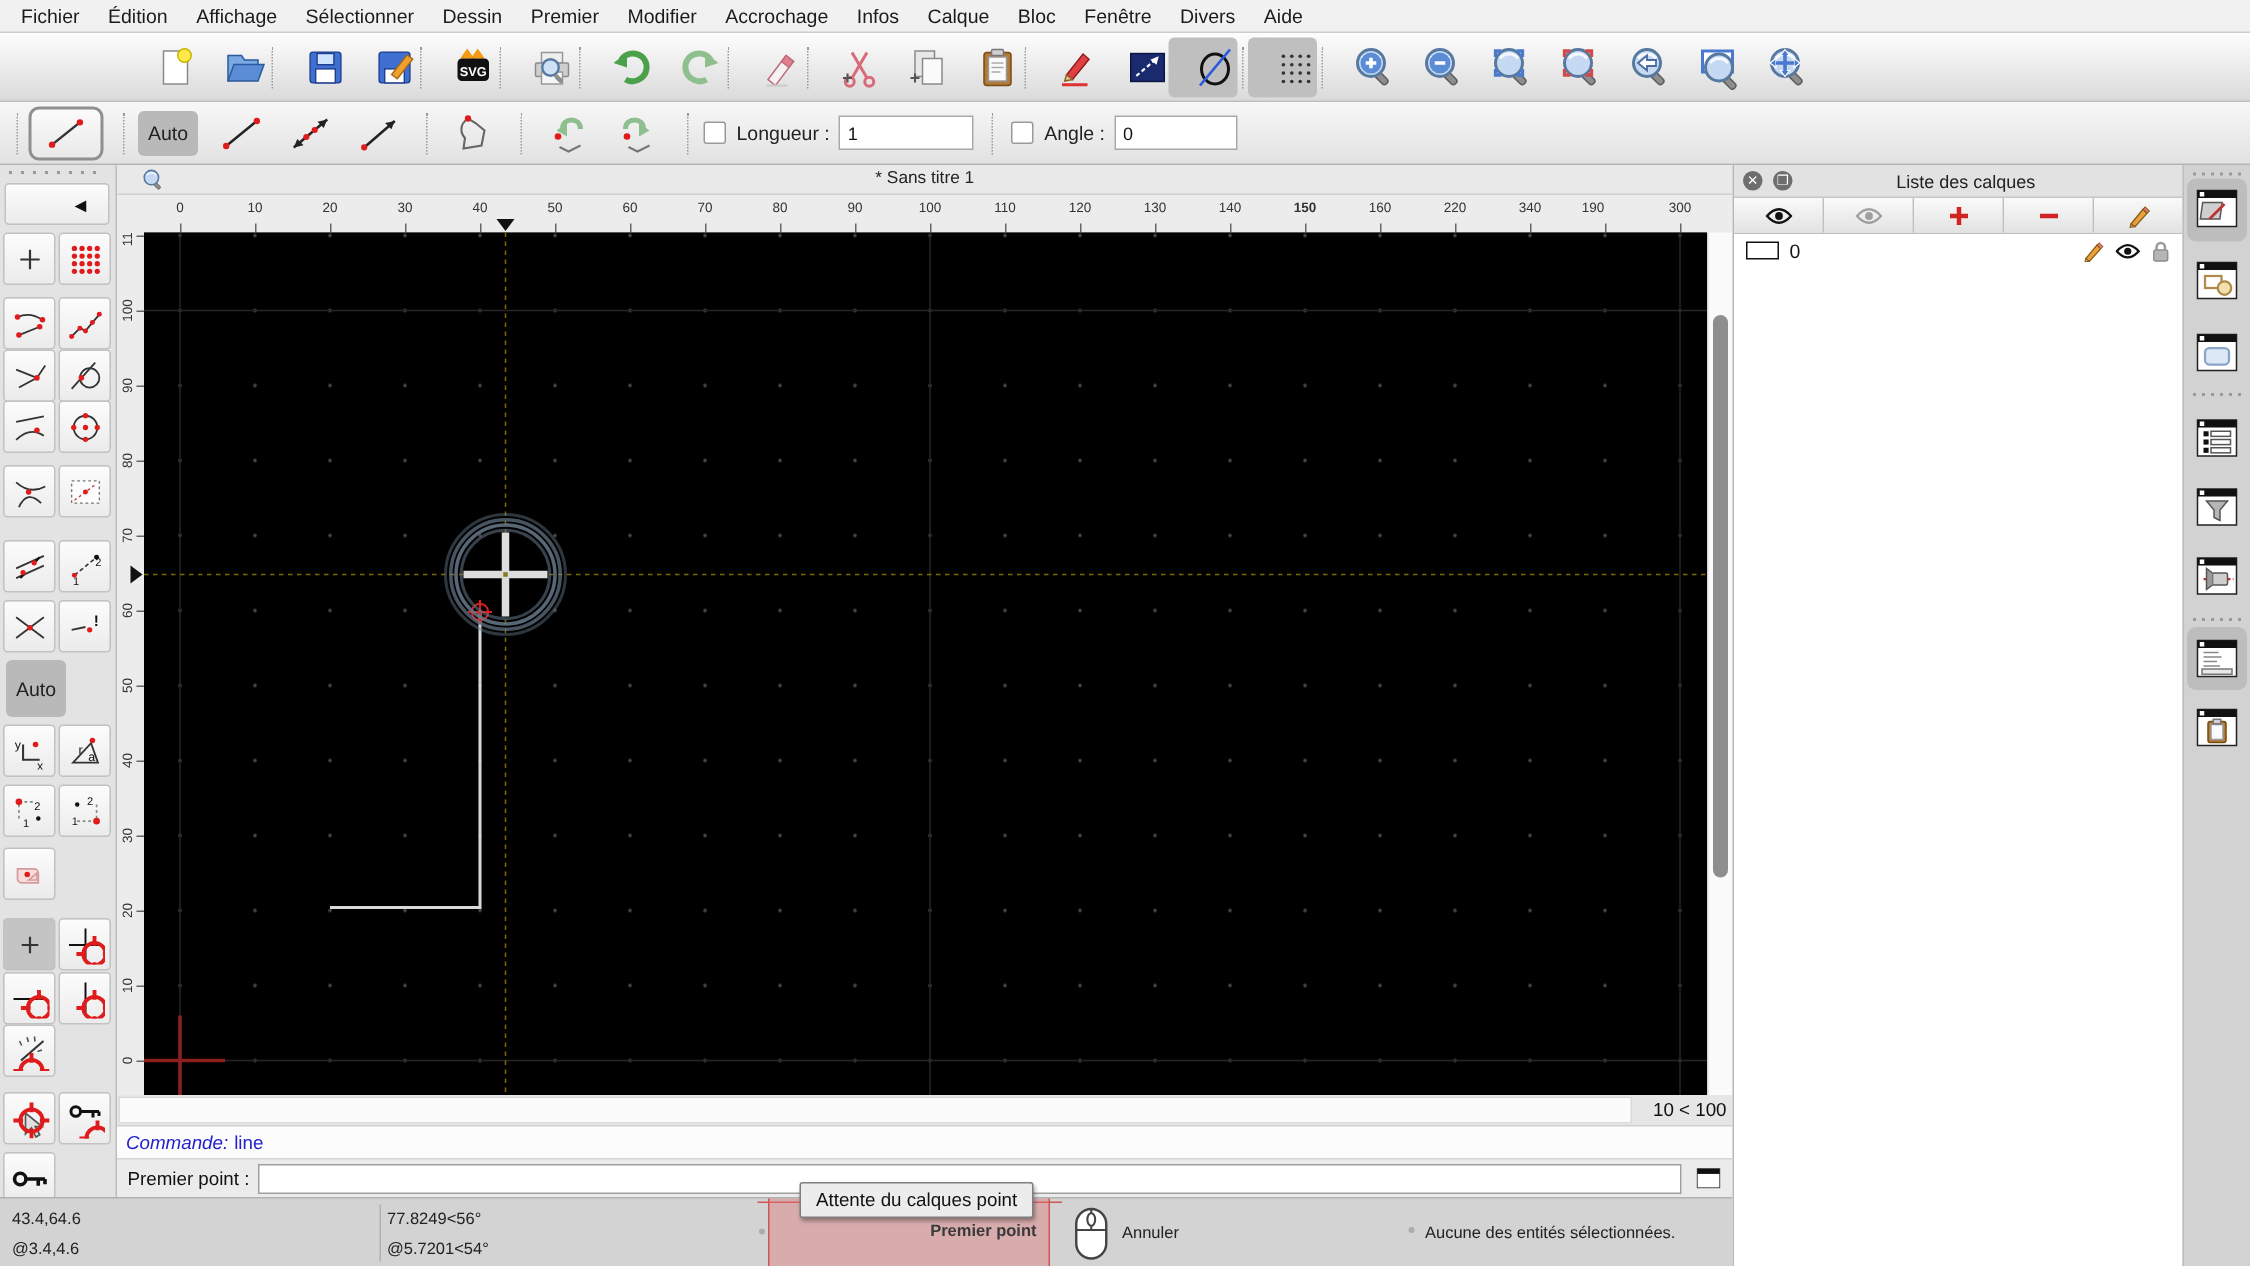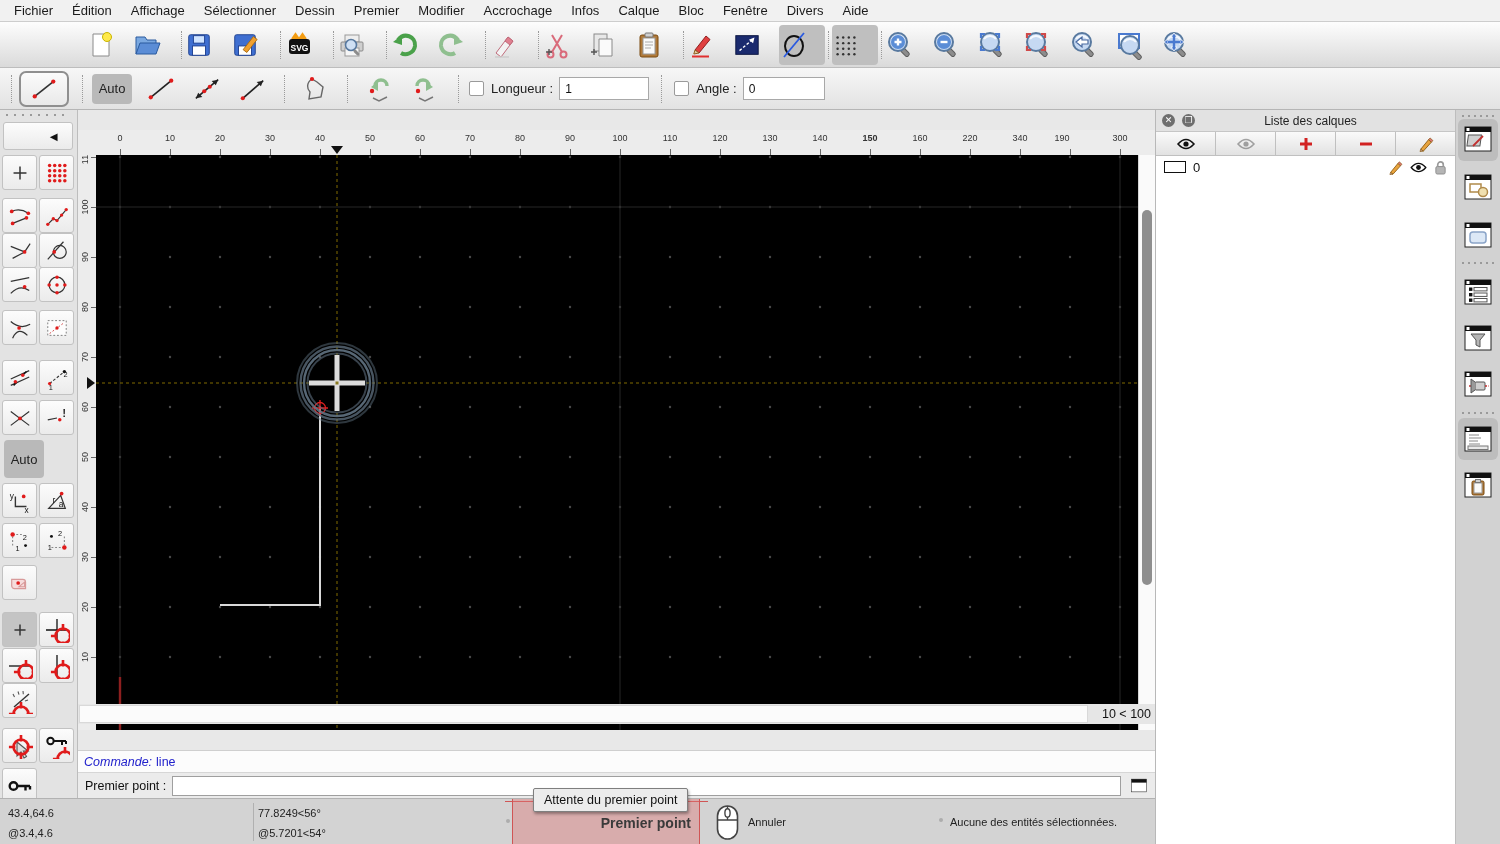--- a/index.html
+++ b/index.html
@@ -8,21 +8,21 @@
   .abs{position:absolute;}
   
   #menubar{position:absolute;left:0;top:0;width:1500px;height:22px;background:#f1f1f1;
            border-bottom:1px solid #cdcdcd;display:flex;align-items:center;gap:19px;
            padding-left:14px;font-size:13px;color:#1b1b1b;box-sizing:border-box;}
   .menu-item{white-space:nowrap;cursor:default;}
   
   #toolbar1{position:absolute;left:0;top:22px;width:1500px;height:46px;box-sizing:border-box;
             background:linear-gradient(#fdfdfd,#dadada);border-bottom:1px solid #bdbdbd;
             display:flex;align-items:center;padding-left:86px;}
-  .tb1{width:46px;height:40px;display:flex;align-items:center;justify-content:flex-start;flex:none;}
+  .tb1{width:46px;height:40px;display:flex;align-items:center;justify-content:flex-end;flex:none;}
   .vsep{height:28px;border-left:1px dotted #9a9a9a;margin:0 3px;flex:none;}
   .active{background:#bfbfbf;border-radius:4px;}
   #toolbar2{position:absolute;left:0;top:68px;width:1500px;height:42px;box-sizing:border-box;
             background:linear-gradient(#f7f7f7,#e2e2e2);border-bottom:1px solid #b5b5b5;
             display:flex;align-items:center;padding-left:8px;}
   .curtool{width:46px;height:32px;border:2px solid #8f8f8f;border-radius:7px;margin-right:10px;
            background:linear-gradient(#fbfbfb,#e9e9e9);display:flex;align-items:center;justify-content:center;flex:none;}
   .autobtn{min-width:40px;height:30px;background:#b9b9b9;border-radius:4px;display:flex;flex:none;
            align-items:center;justify-content:center;font-size:13px;color:#222;margin:0 6px;text-align:right;}
   .tb2{width:46px;height:36px;display:flex;align-items:center;justify-content:center;flex:none;}
@@ -52,21 +52,21 @@
            border-left:6px solid transparent;border-right:6px solid transparent;border-top:8px solid #111;}
   #vruler{position:absolute;left:78px;top:155px;width:18px;height:575px;background:#ececec;overflow:hidden;}
   .vlab{position:absolute;left:7px;font-size:9px;color:#333;transform:translate(-50%,-50%) rotate(-90deg);white-space:nowrap;}
   .vtick{position:absolute;right:0;width:5px;height:1px;background:#666;}
   #vmarker{position:absolute;left:9px;top:228px;width:0;height:0;transform:translateY(-50%);
            border-top:6px solid transparent;border-bottom:6px solid transparent;border-left:8px solid #111;}
   #canvas{position:absolute;left:96px;top:155px;width:1042px;height:575px;background:#000;}
   #vscroll{position:absolute;left:1138px;top:155px;width:17px;height:575px;background:#fafafa;
            border-left:1px solid #d6d6d6;box-sizing:border-box;}
   #vthumb{position:absolute;left:3px;top:55px;width:10px;height:375px;background:#8e8e8e;border-radius:5px;}
-  #scrollrow{position:absolute;left:78px;top:704px;width:1077px;height:20px;background:#e6e6e6;display:flex;box-sizing:border-box;}
+  #scrollrow{position:absolute;left:78px;top:730px;width:1077px;height:20px;background:#e6e6e6;display:flex;box-sizing:border-box;}
   #hscrolltrack{flex:1;background:#fbfbfb;border:1px solid #d9d9d9;margin:1px;}
   #gridstatus{width:62px;display:flex;align-items:center;justify-content:flex-end;
               padding-right:4px;font-size:12.5px;color:#111;}
   
   #cmdline{position:absolute;left:78px;top:750px;width:1077px;height:22px;background:#fcfcfc;
            border-top:1px solid #cfcfcf;display:flex;align-items:center;padding-left:6px;
            font-size:12.5px;box-sizing:border-box;}
   #cmdprompt{color:#2222cc;font-style:italic;}
   #cmdvalue{color:#2222cc;margin-left:4px;}
   #inputrow{position:absolute;left:78px;top:772px;width:1077px;height:26px;background:#ebebeb;
@@ -75,21 +75,21 @@
   #cmdinput{flex:1;height:16px;margin:0 9px 0 6px;border:1px solid #9f9f9f;background:#fff;
             font-size:12px;font-family:"Liberation Sans",sans-serif;padding:1px 4px;}
   
   #statusbar{position:absolute;left:0;top:798px;width:1155px;height:46px;background:#d3d3d3;
              border-top:1px solid #b2b2b2;font-size:11px;color:#222;box-sizing:border-box;}
   .stxt{position:absolute;white-space:nowrap;}
   #statussep{position:absolute;left:253px;top:4px;width:1px;height:38px;background:#b0b0b0;}
   #pinkbox{position:absolute;left:512px;top:0;width:188px;height:45px;background:rgba(225,120,120,.42);
            border-left:1.5px solid #d05555;border-right:1.5px solid #d05555;box-sizing:border-box;}
   #pinktopline{position:absolute;left:505px;top:2px;width:203px;height:0;border-top:1.5px solid #d05555;}
-  #pinkhint{position:absolute;right:8px;top:16px;font-size:14px;font-weight:bold;color:#3a3a3a;}
+  #pinkhint{position:absolute;right:8px;top:16px;font-size:11px;font-weight:bold;color:#3a3a3a;}
   .dot{position:absolute;width:4px;height:4px;border-radius:2px;background:#adadad;}
   #tooltip{position:absolute;left:533px;top:788px;height:17px;padding:2px 10px 3px 10px;background:#ececec;
            border:1px solid #7f7f7f;border-radius:2px;box-shadow:1px 2px 3px rgba(0,0,0,.35);
            font-size:12.5px;color:#111;white-space:nowrap;z-index:20;display:flex;align-items:center;}
   
   #rightpanel{position:absolute;left:1155px;top:110px;width:300px;height:734px;background:#fff;
               border-left:1px solid #b8b8b8;box-sizing:border-box;}
   #lp-header{height:22px;background:#e2e2e2;border-bottom:1px solid #c6c6c6;display:flex;
              align-items:center;padding:0 6px;box-sizing:border-box;}
   .wbtn{width:13px;height:13px;border-radius:7px;background:#6e6e6e;color:#fff;display:flex;flex:none;
@@ -667,20 +667,26 @@
     <div class="srow" style="top:658px">
       <div class="scell">
         <svg width="26" height="26" viewBox="0 0 26 26">
           <circle cx="6.5" cy="13" r="3.8" fill="none" stroke="#111" stroke-width="2.4"></circle>
           <path d="M10.3 13 H23 M18.5 13 V17.5 M23 13 V16.5" stroke="#111" stroke-width="2.4"></path>
           </svg>
       </div>
     </div>
   </div>
 
+  <div id="tabbar">
+    <svg class="abs" style="left:16px;top:2px" width="16" height="16" viewBox="0 0 30 30">
+        <use href="#mag"></use>
+      </svg>
+    <div id="tabtitle">* Sans titre 1</div>
+  </div>
 
   <div id="hruler">
     <div id="hmarker"></div>
   <span class="hlab" style="left: 42px;">0</span>
       <div class="htick" style="left: 42px;"></div>
       <span class="hlab" style="left: 92px;">10</span>
       <div class="htick" style="left: 92px;"></div>
       <span class="hlab" style="left: 142px;">20</span>
       <div class="htick" style="left: 142px;"></div>
       <span class="hlab" style="left: 192px;">30</span>
@@ -829,21 +835,21 @@
       <rect x="3.5" y="2" width="20" height="33" rx="10" fill="#fff" stroke="#444" stroke-width="1.6"></rect>
       <path d="M13.5 2 V16 M3.5 16 H23.5" stroke="#444" stroke-width="1.4"></path>
       <ellipse cx="13.5" cy="9" rx="2.6" ry="4.2" fill="#fff" stroke="#444" stroke-width="1.4"></ellipse>
     </svg>
     <span class="stxt" style="left:748px;top:17px">Annuler</span>
     <span class="dot" style="left:939px;top:19px"></span>
     <span class="stxt" style="left:950px;top:17px">Aucune des entités sélectionnées.</span>
     <span class="dot" style="left:1268px;top:19px"></span>
   </div>
 
-  <div id="tooltip">Attente du premier point</div>
+  <div id="tooltip">Attente du calques point</div>
 
   <div id="rightpanel">
     <div id="lp-header">
       <span class="wbtn">✕</span>
       <span class="wbtn">❐</span>
       <span id="lp-title">Liste des calques</span>
     </div>
     <div id="lp-btnrow">
       <div class="lbtn">
         <svg width="18" height="12" viewBox="0 0 18 12">

